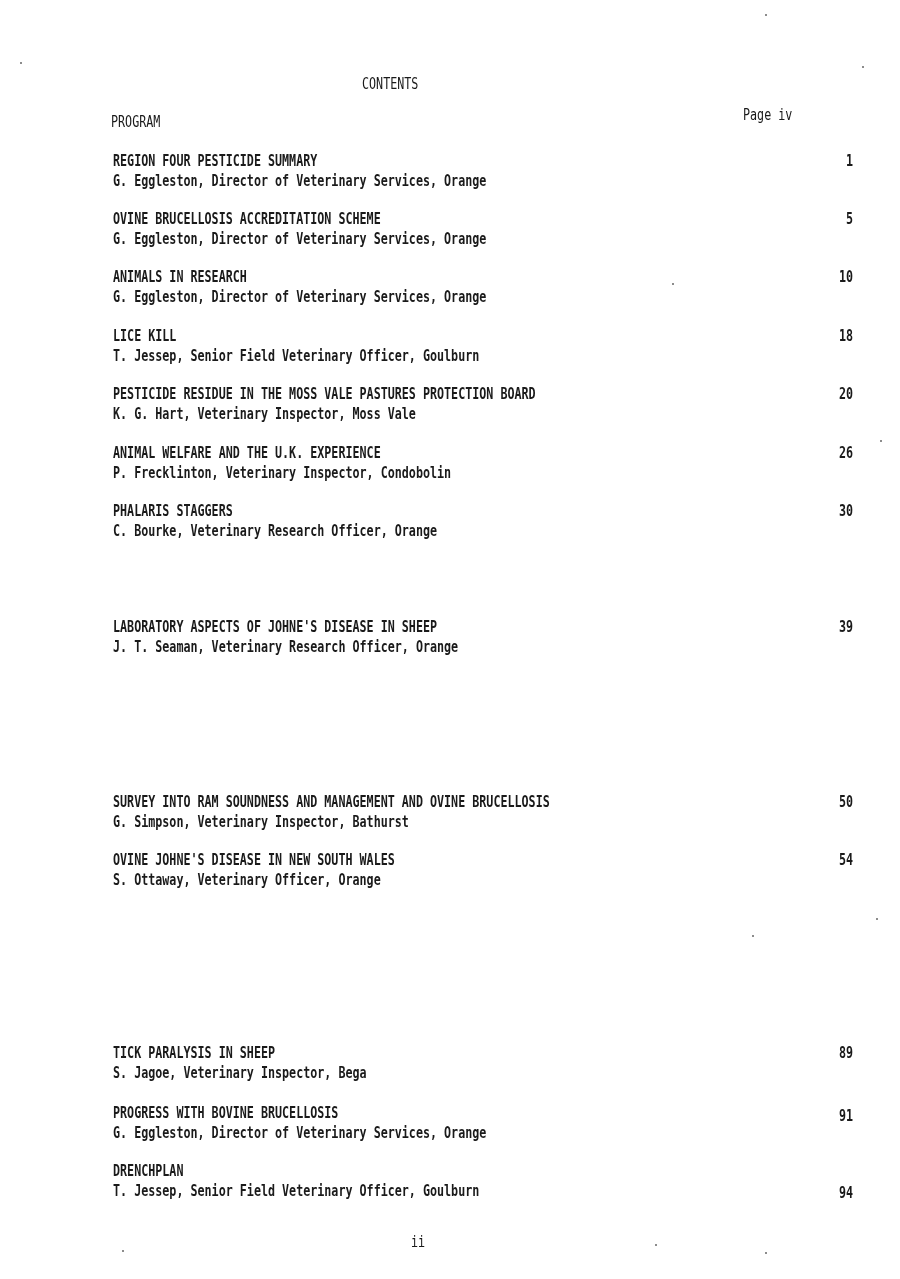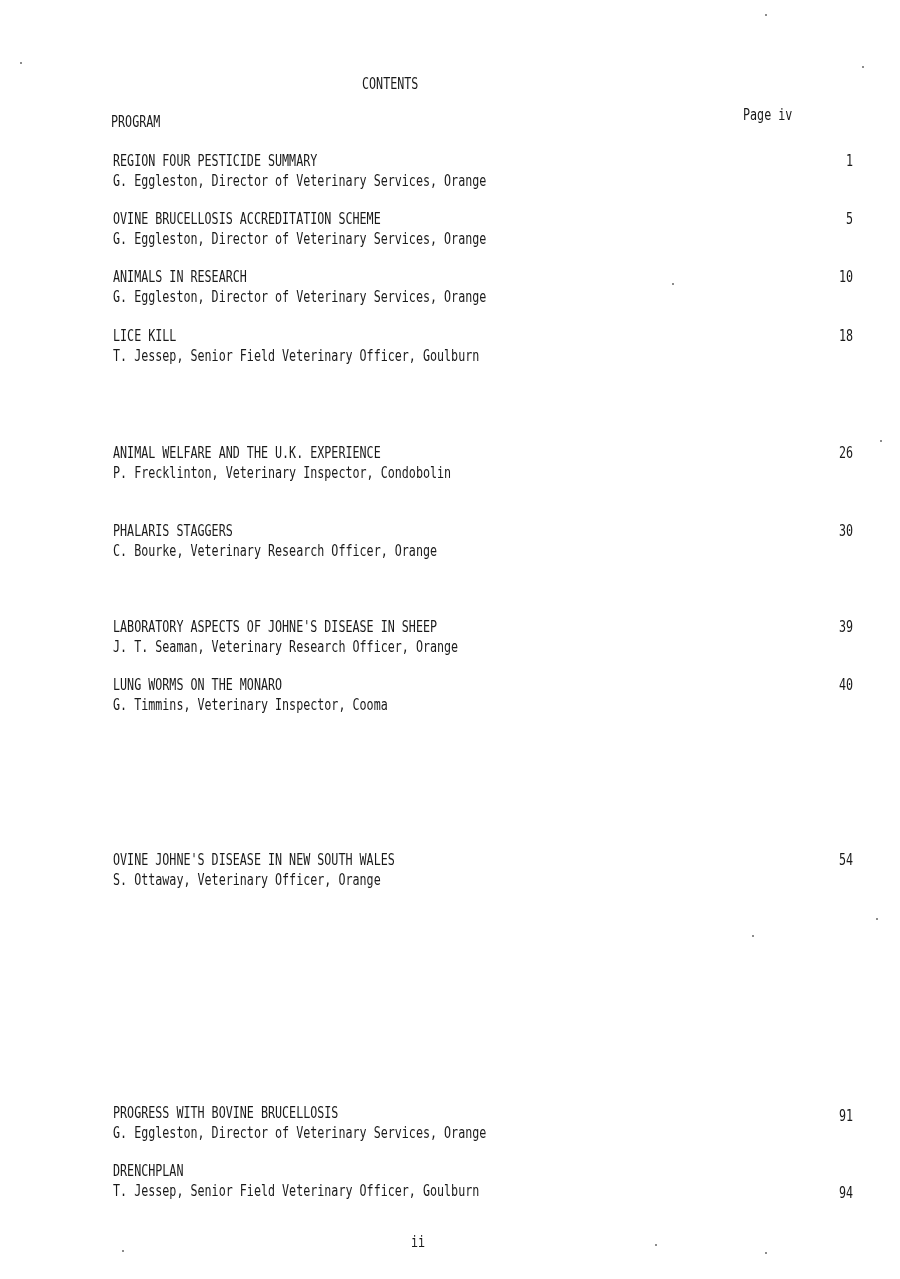--- a/index.html
+++ b/index.html
@@ -10,21 +10,21 @@
     }
     .page { position: absolute; left: 0; top: 0; width: 900px; height: 915px; }
     .cond {
       font-size: 15px; line-height: 20px;
       transform: scaleX(0.78); transform-origin: left top;
       white-space: nowrap; letter-spacing: 0px;
     }
     .title { position: absolute; left: 362px; top: 74px; }
     .program { position: absolute; left: 111px; top: 112px; }
     .pagelabel { position: absolute; left: 743px; top: 105px; }
-    .entry { position: absolute; left: 113px; width: 740px; height: 60px; }
+    .entry { position: absolute; left: 113px; width: 740px; height: 60px; font-weight: bold; }
     .entry .topic { position: absolute; left: 0; top: 0; }
     .entry .author { position: absolute; left: 0; top: 20px; }
     .entry .author2 { position: absolute; left: 0; top: 40px; }
     .entry .pnum {
       position: absolute; right: 0; top: 0; width: 60px; text-align: right;
       font-size: 15px; line-height: 20px;
       transform: scaleX(0.78); transform-origin: right top;
     }
     .folio { position: absolute; left: 411px; top: 1232px; }
     .speck { position: absolute; width: 2px; height: 2px; background: #666; border-radius: 1px; }
@@ -50,44 +50,54 @@
   <div class="entry" style="top:267px">
     <div class="topic cond">ANIMALS IN RESEARCH</div>
     <div class="author cond">G. Eggleston, Director of Veterinary Services, Orange</div>
     <div class="pnum">10</div>
   </div>
   <div class="entry" style="top:326px">
     <div class="topic cond">LICE KILL</div>
     <div class="author cond">T. Jessep, Senior Field Veterinary Officer, Goulburn</div>
     <div class="pnum">18</div>
   </div>
+  <div class="entry" style="top:384px">
+    <div class="topic cond">PESTICIDE RESIDUE IN THE MOSS VALE PASTURES PROTECTION BOARD</div>
+    <div class="author cond">K. G. Hart, Veterinary Inspector, Moss Vale</div>
+    <div class="pnum">20</div>
+  </div>
   <div class="entry" style="top:443px">
     <div class="topic cond">ANIMAL WELFARE AND THE U.K. EXPERIENCE</div>
     <div class="author cond">P. Frecklinton, Veterinary Inspector, Condobolin</div>
     <div class="pnum">26</div>
   </div>
-  <div class="entry" style="top:521px">
+  <div class="entry" style="top:501px">
     <div class="topic cond">PHALARIS STAGGERS</div>
     <div class="author cond">C. Bourke, Veterinary Research Officer, Orange</div>
     <div class="pnum">30</div>
   </div>
   <div class="entry" style="top:617px">
     <div class="topic cond">LABORATORY ASPECTS OF JOHNE'S DISEASE IN SHEEP</div>
     <div class="author cond">J. T. Seaman, Veterinary Research Officer, Orange</div>
     <div class="pnum">39</div>
   </div>
-  <div class="entry" style="top:675px">
-    <div class="topic cond">LUNG WORMS ON THE MONARO</div>
-    <div class="author cond">G. Timmins, Veterinary Inspector, Cooma</div>
-    <div class="pnum">40</div>
+  <div class="entry" style="top:792px">
+    <div class="topic cond">SURVEY INTO RAM SOUNDNESS AND MANAGEMENT AND OVINE BRUCELLOSIS</div>
+    <div class="author cond">G. Simpson, Veterinary Inspector, Bathurst</div>
+    <div class="pnum">50</div>
   </div>
   <div class="entry" style="top:850px">
     <div class="topic cond">OVINE JOHNE'S DISEASE IN NEW SOUTH WALES</div>
     <div class="author cond">S. Ottaway, Veterinary Officer, Orange</div>
     <div class="pnum">54</div>
+  </div>
+  <div class="entry" style="top:1043px">
+    <div class="topic cond">TICK PARALYSIS IN SHEEP</div>
+    <div class="author cond">S. Jagoe, Veterinary Inspector, Bega</div>
+    <div class="pnum">89</div>
   </div>
   <div class="entry" style="top:1103px">
     <div class="topic cond">PROGRESS WITH BOVINE BRUCELLOSIS</div>
     <div class="author cond">G. Eggleston, Director of Veterinary Services, Orange</div>
     <div class="pnum" style="top:3px">91</div>
   </div>
   <div class="entry" style="top:1161px">
     <div class="topic cond">DRENCHPLAN</div>
     <div class="author cond">T. Jessep, Senior Field Veterinary Officer, Goulburn</div>
     <div class="pnum" style="top:22px">94</div>

